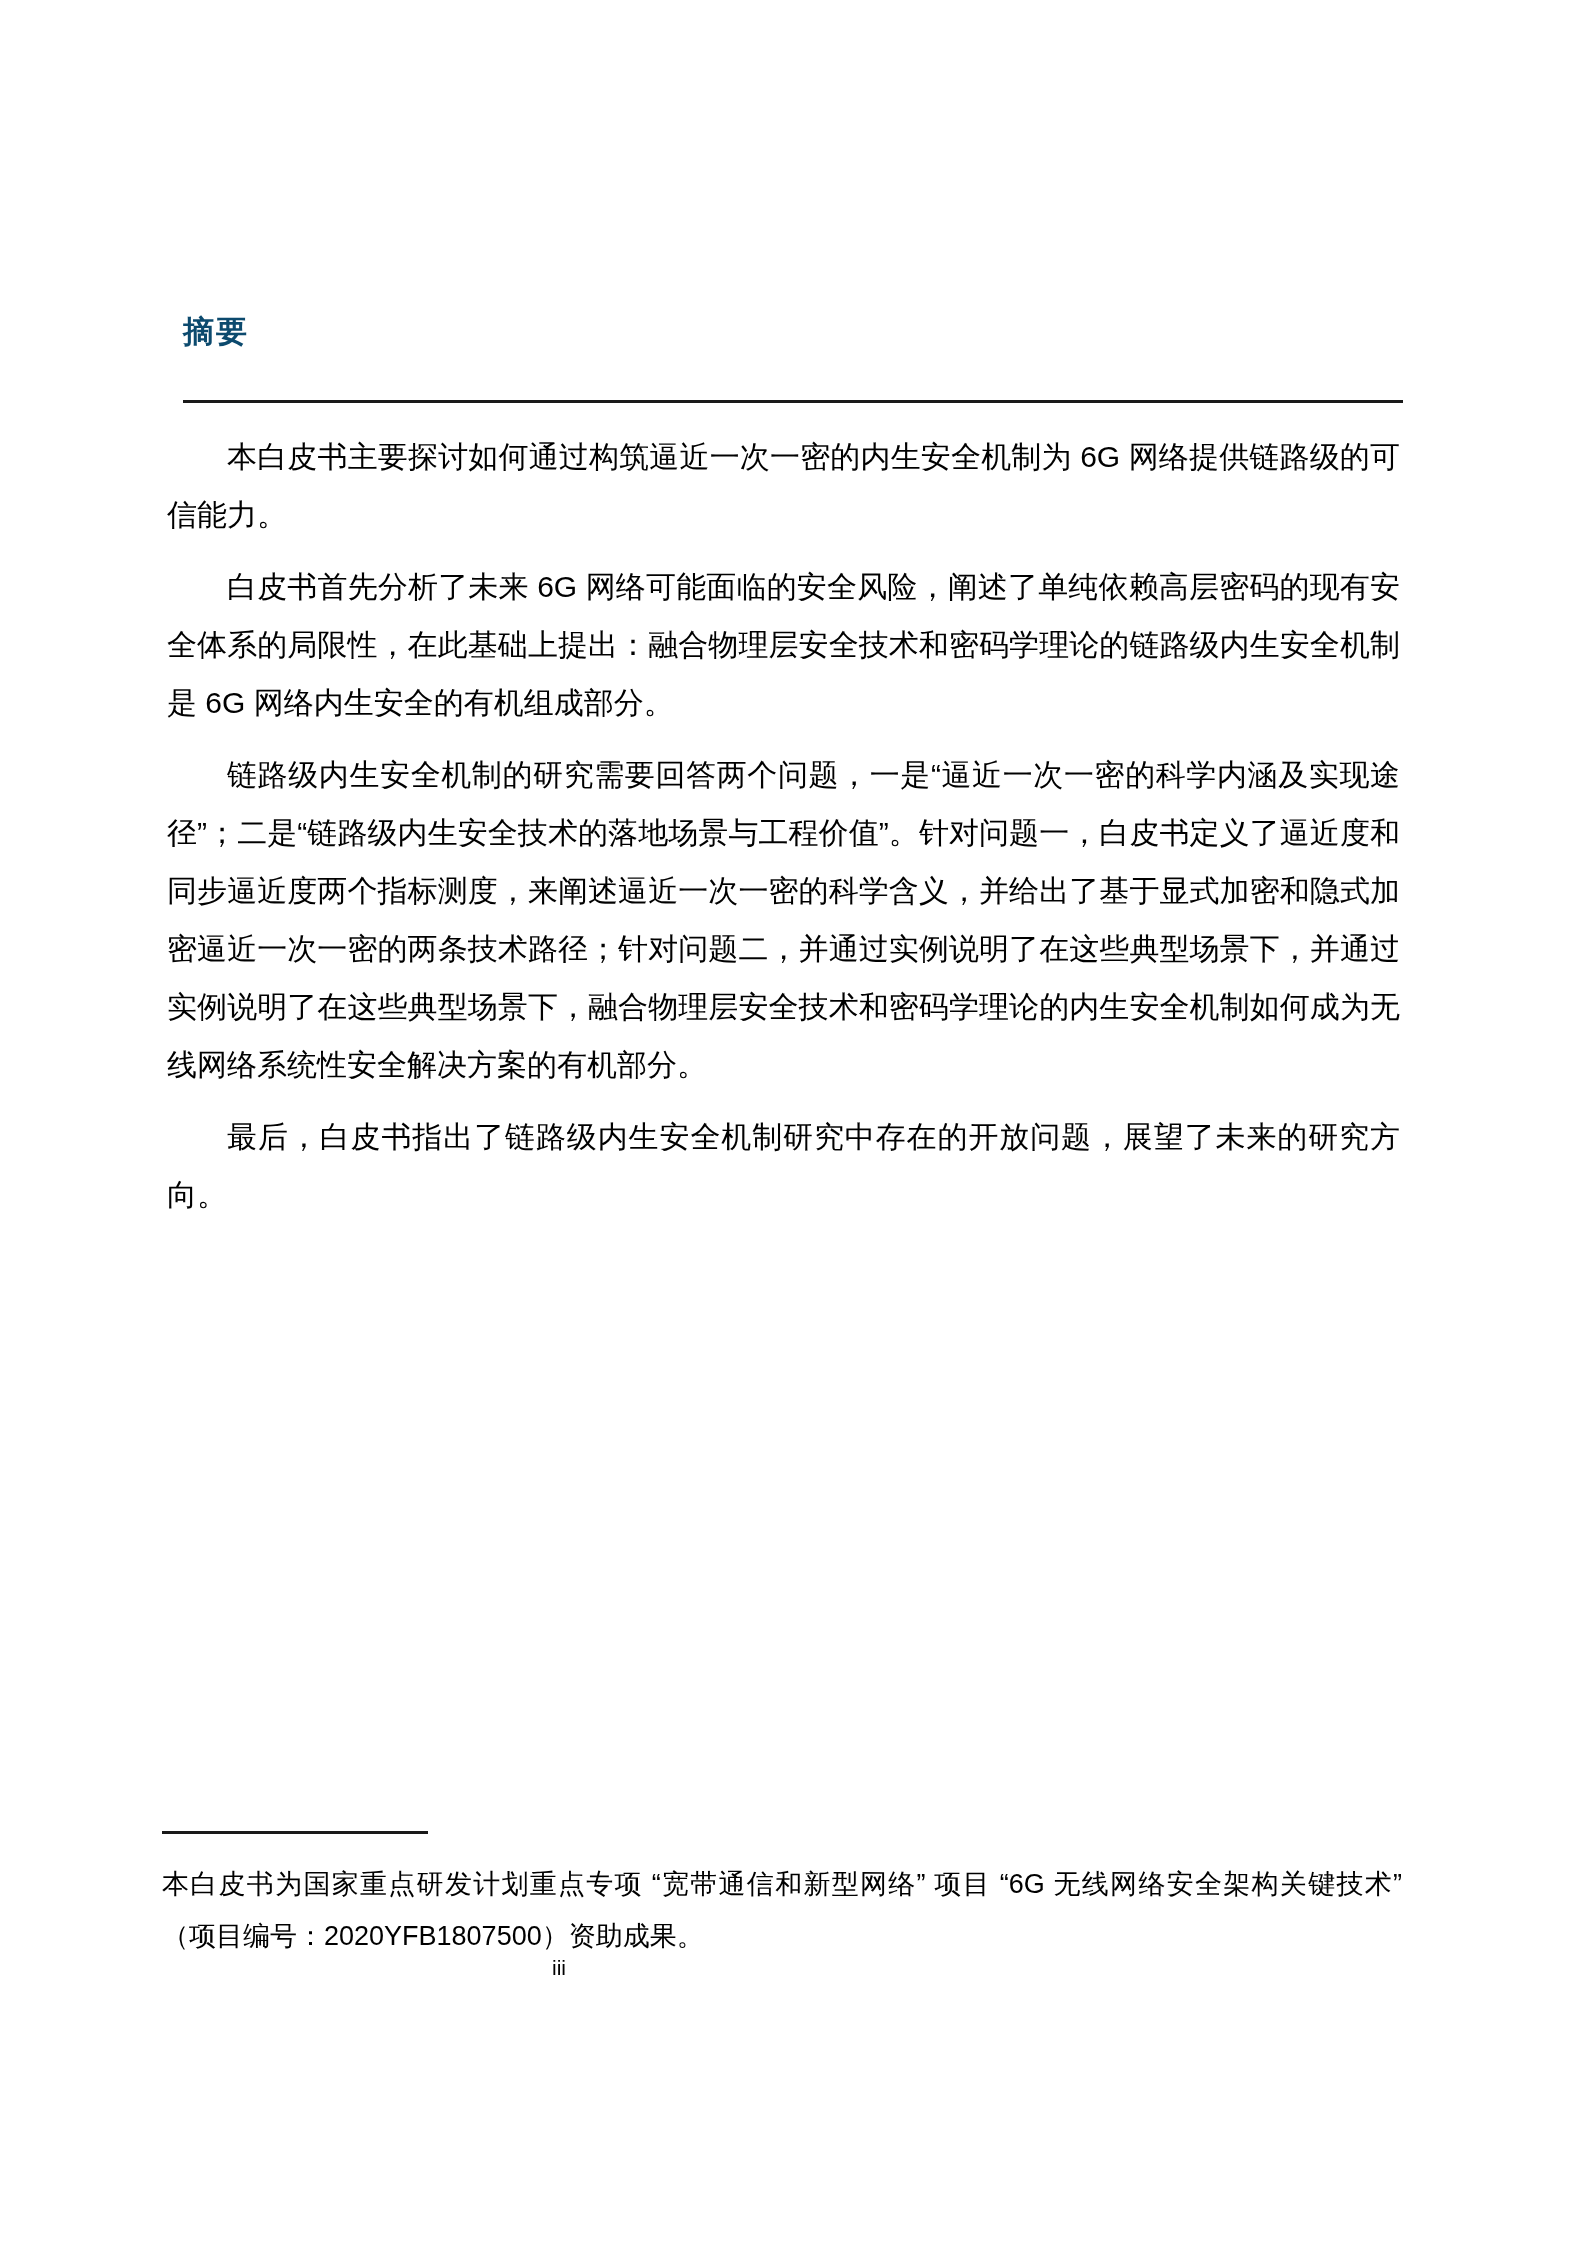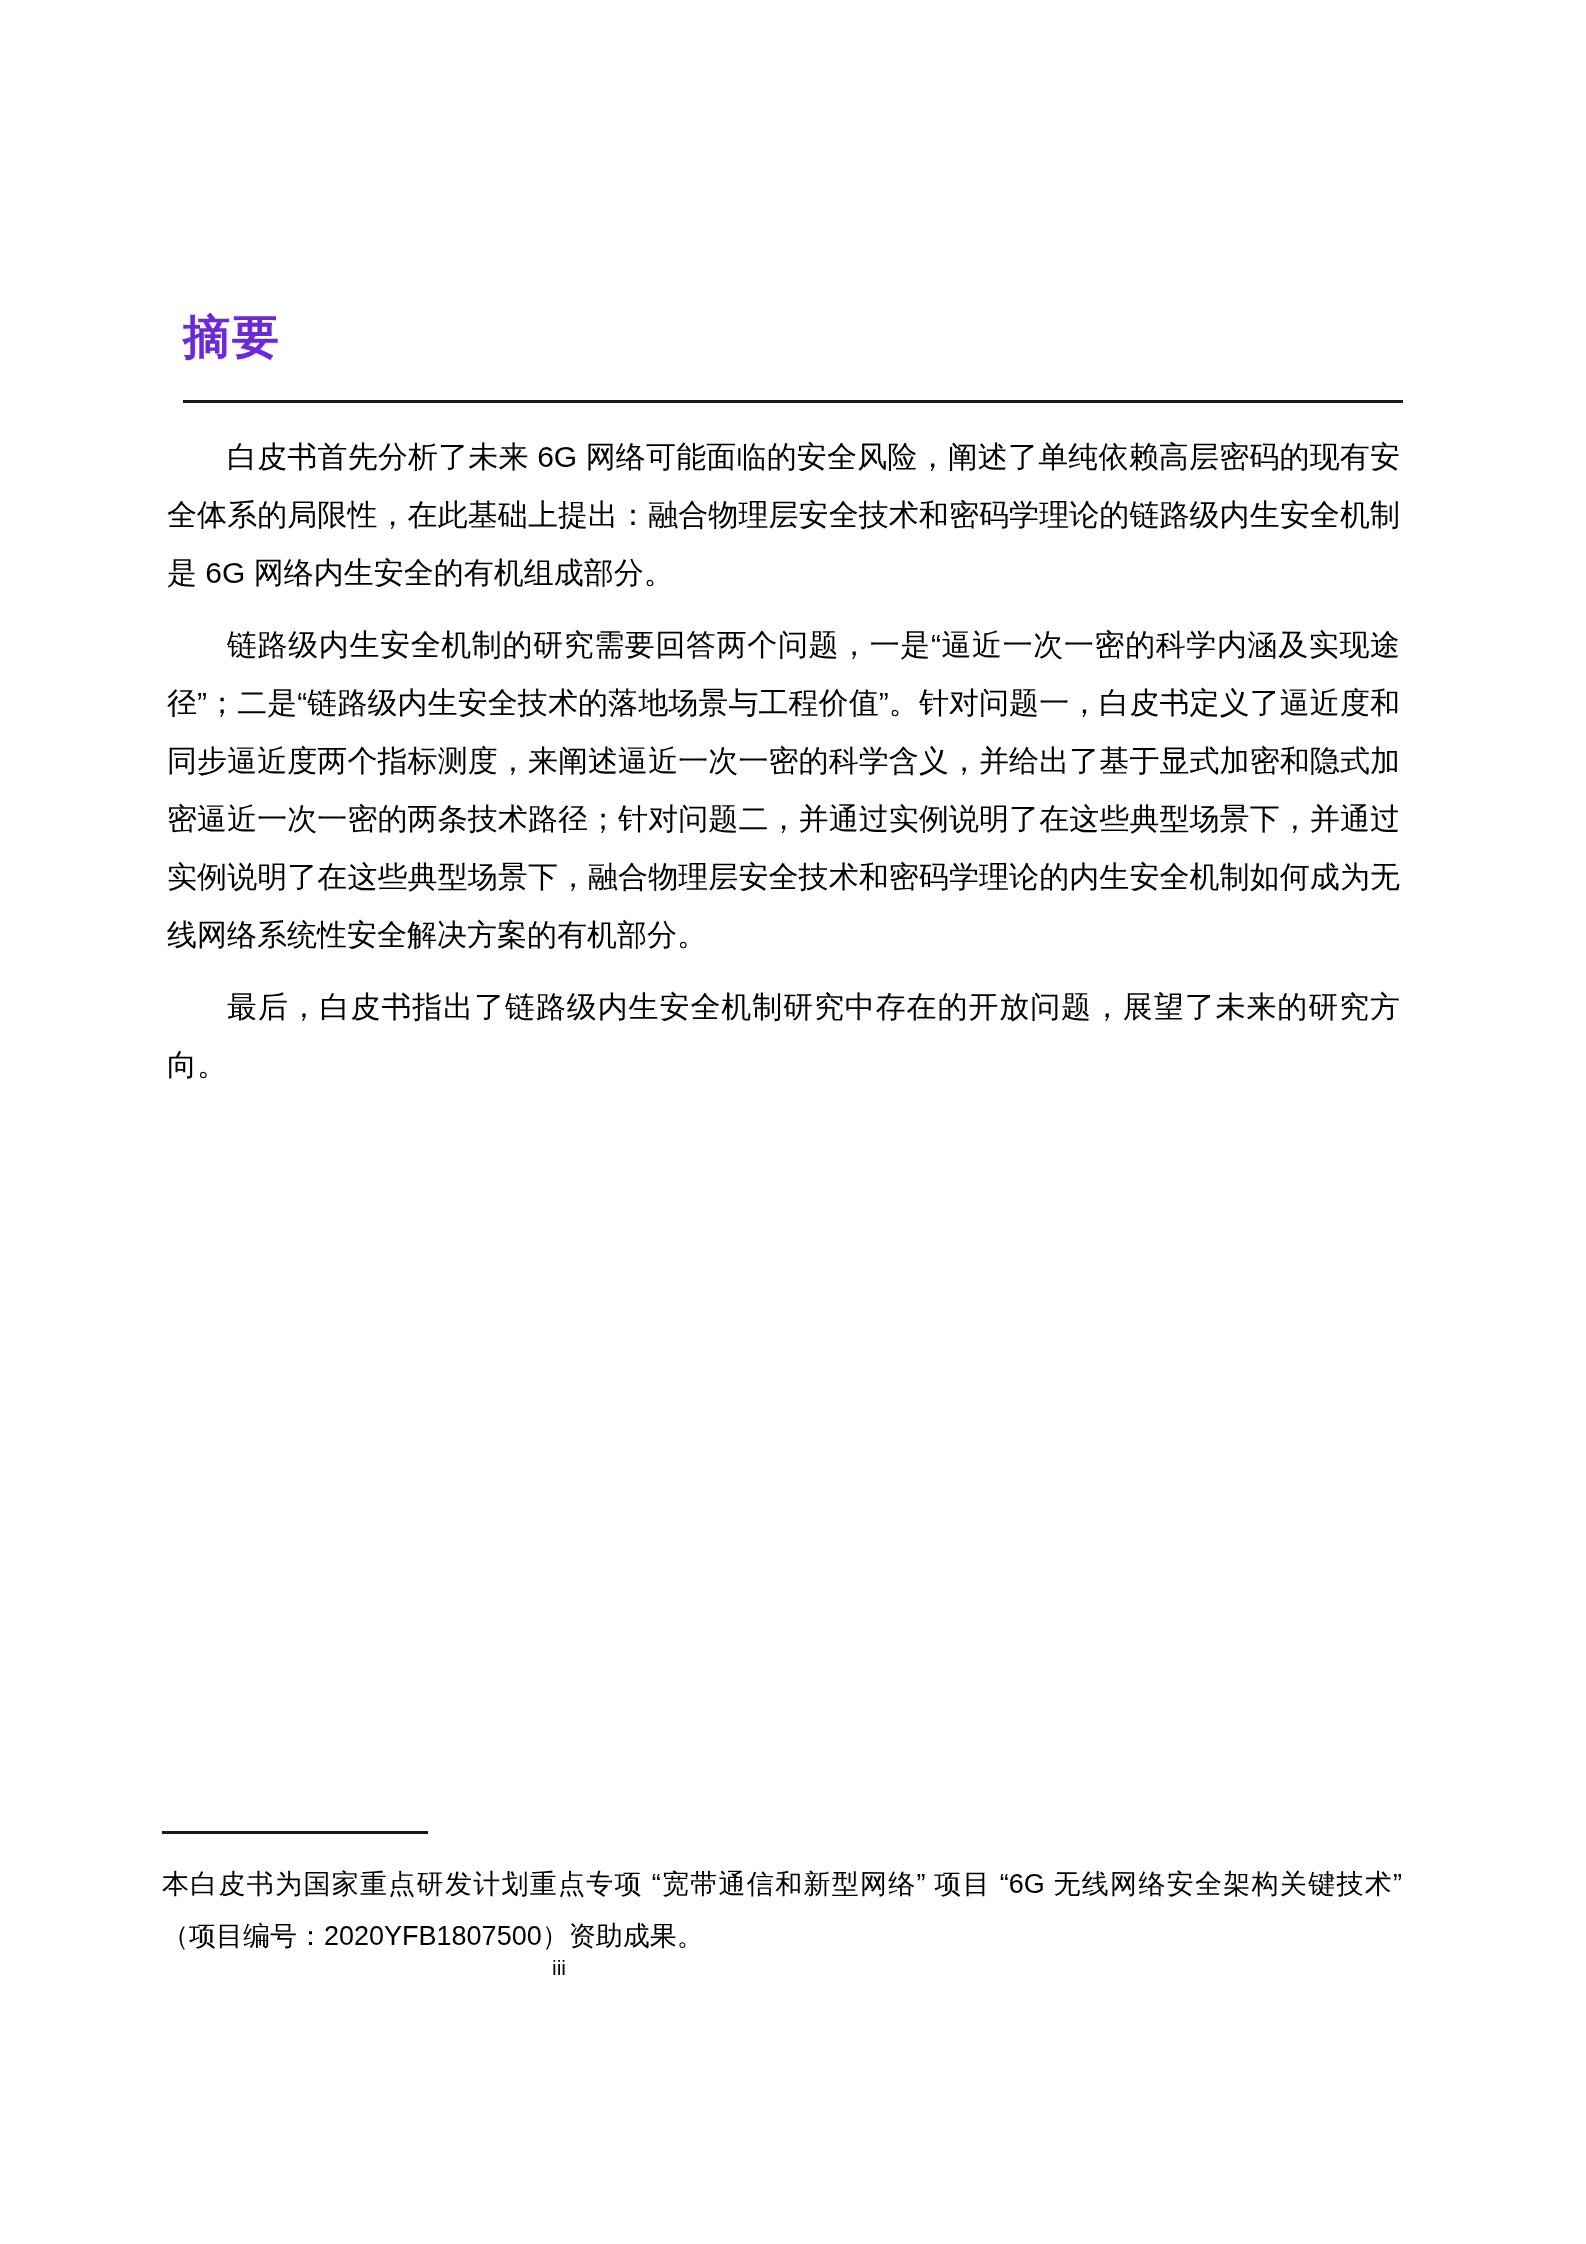--- a/index.html
+++ b/index.html
@@ -12,26 +12,25 @@
       width: 1586px;
       height: 2244px;
       background: #ffffff;
       color: #000000;
       overflow: hidden;
     }
     .title {
       position: absolute;
       top: 314px;
       left: 183px;
-      font-size: 47px;
+      font-size: 31px;
       font-weight: 700;
       line-height: 1.15;
       letter-spacing: 2px;
-      color: #6d28d9;
-      font-family: Liberation Mono, monospace;
+      color: #0c4a6e;
     }
     .title-rule {
       position: absolute;
       top: 400px;
       left: 183px;
       width: 1220px;
       height: 3px;
       background: #1a1a1a;
     }
     .body {
@@ -79,20 +78,21 @@
 </head>
 <body>
 
 <div class="page">
 
   <h1 class="title">摘要</h1>
 
   <div class="title-rule"></div>
 
   <div class="body">
+    <p>本白皮书主要探讨如何通过构筑逼近一次一密的内生安全机制为 6G 网络提供链路级的可信能力。</p>
     <p>白皮书首先分析了未来 6G 网络可能面临的安全风险，阐述了单纯依赖高层密码的现有安全体系的局限性，在此基础上提出：融合物理层安全技术和密码学理论的链路级内生安全机制是 6G 网络内生安全的有机组成部分。</p>
     <p>链路级内生安全机制的研究需要回答两个问题，一是“逼近一次一密的科学内涵及实现途径”；二是“链路级内生安全技术的落地场景与工程价值”。针对问题一，白皮书定义了逼近度和同步逼近度两个指标测度，来阐述逼近一次一密的科学含义，并给出了基于显式加密和隐式加密逼近一次一密的两条技术路径；针对问题二，并通过实例说明了在这些典型场景下，并通过实例说明了在这些典型场景下，融合物理层安全技术和密码学理论的内生安全机制如何成为无线网络系统性安全解决方案的有机部分。</p>
     <p>最后，白皮书指出了链路级内生安全机制研究中存在的开放问题，展望了未来的研究方向。</p>
   </div>
 
   <div class="footnote-rule"></div>
 
   <div class="footnote">本白皮书为国家重点研发计划重点专项 “宽带通信和新型网络” 项目 “6G 无线网络安全架构关键技术” （项目编号：2020YFB1807500）资助成果。</div>
 
   <div class="page-number">iii</div>

